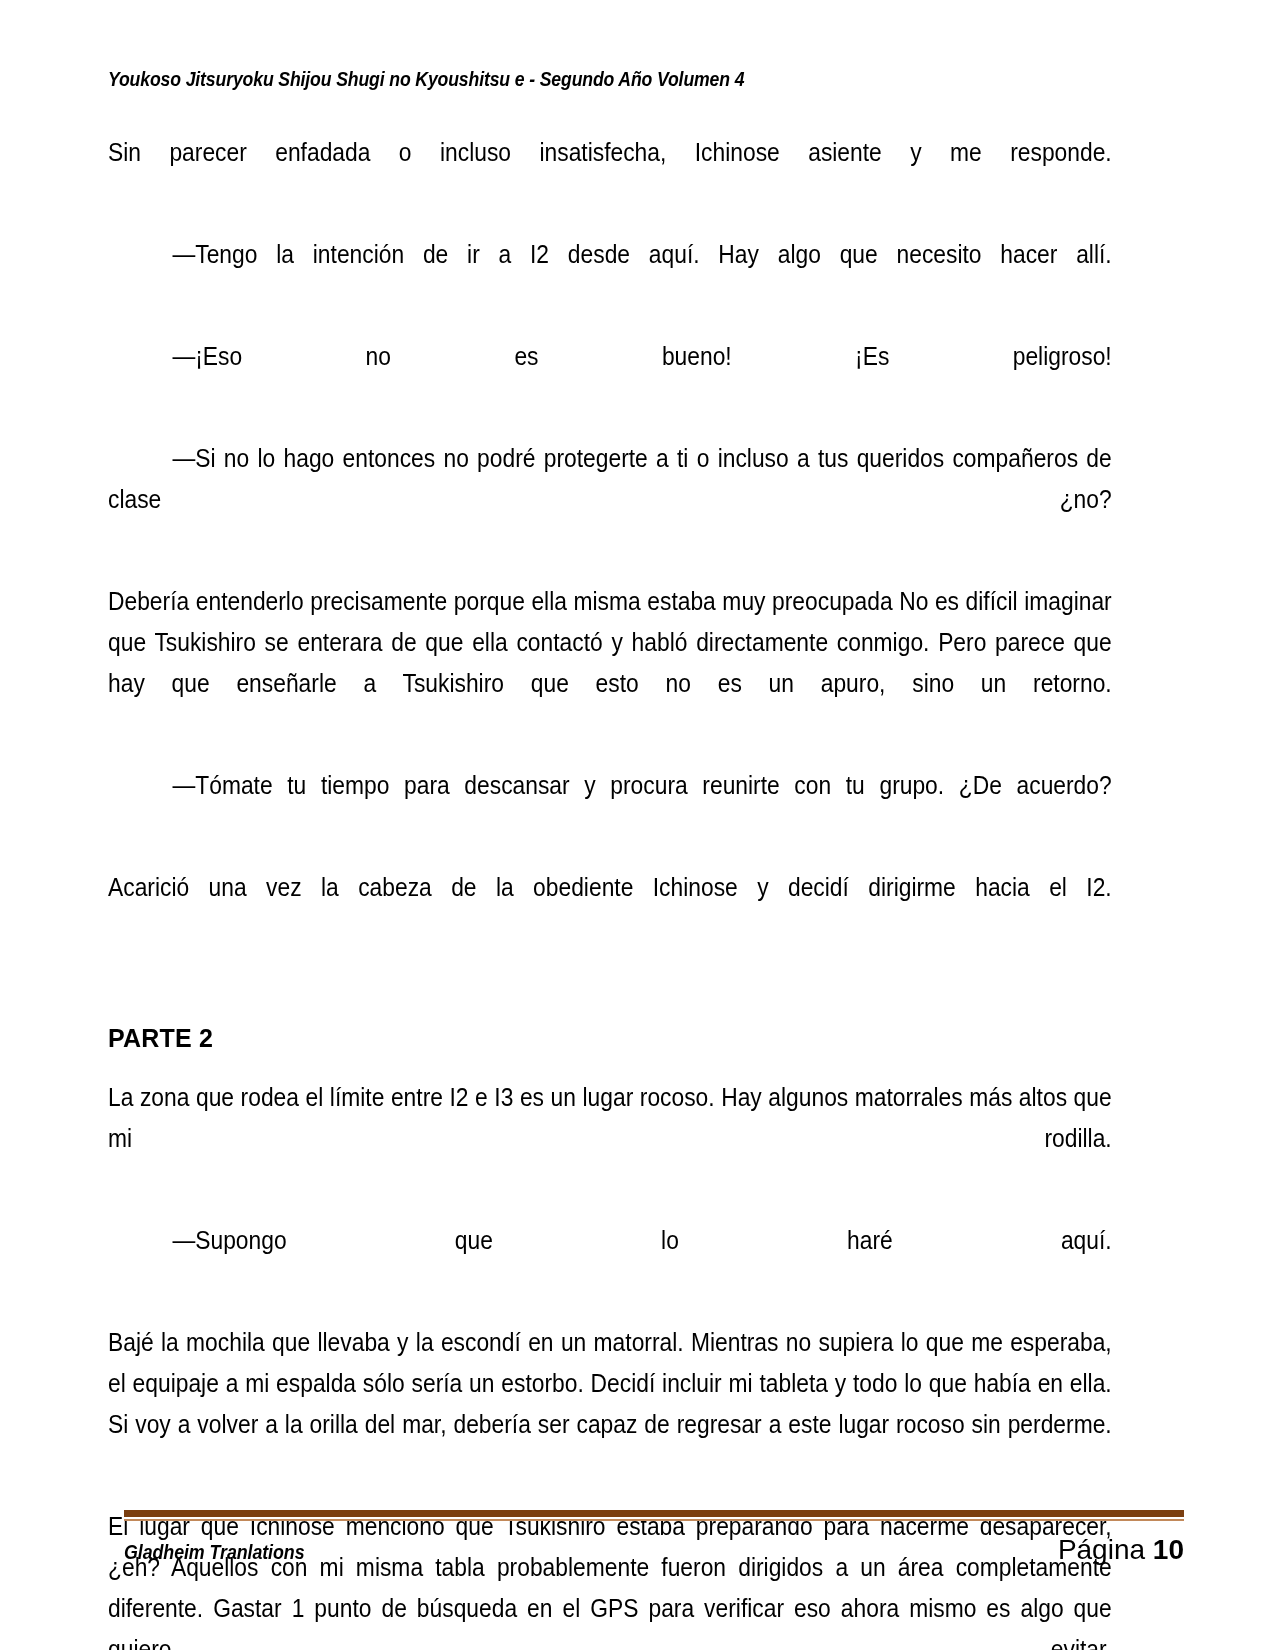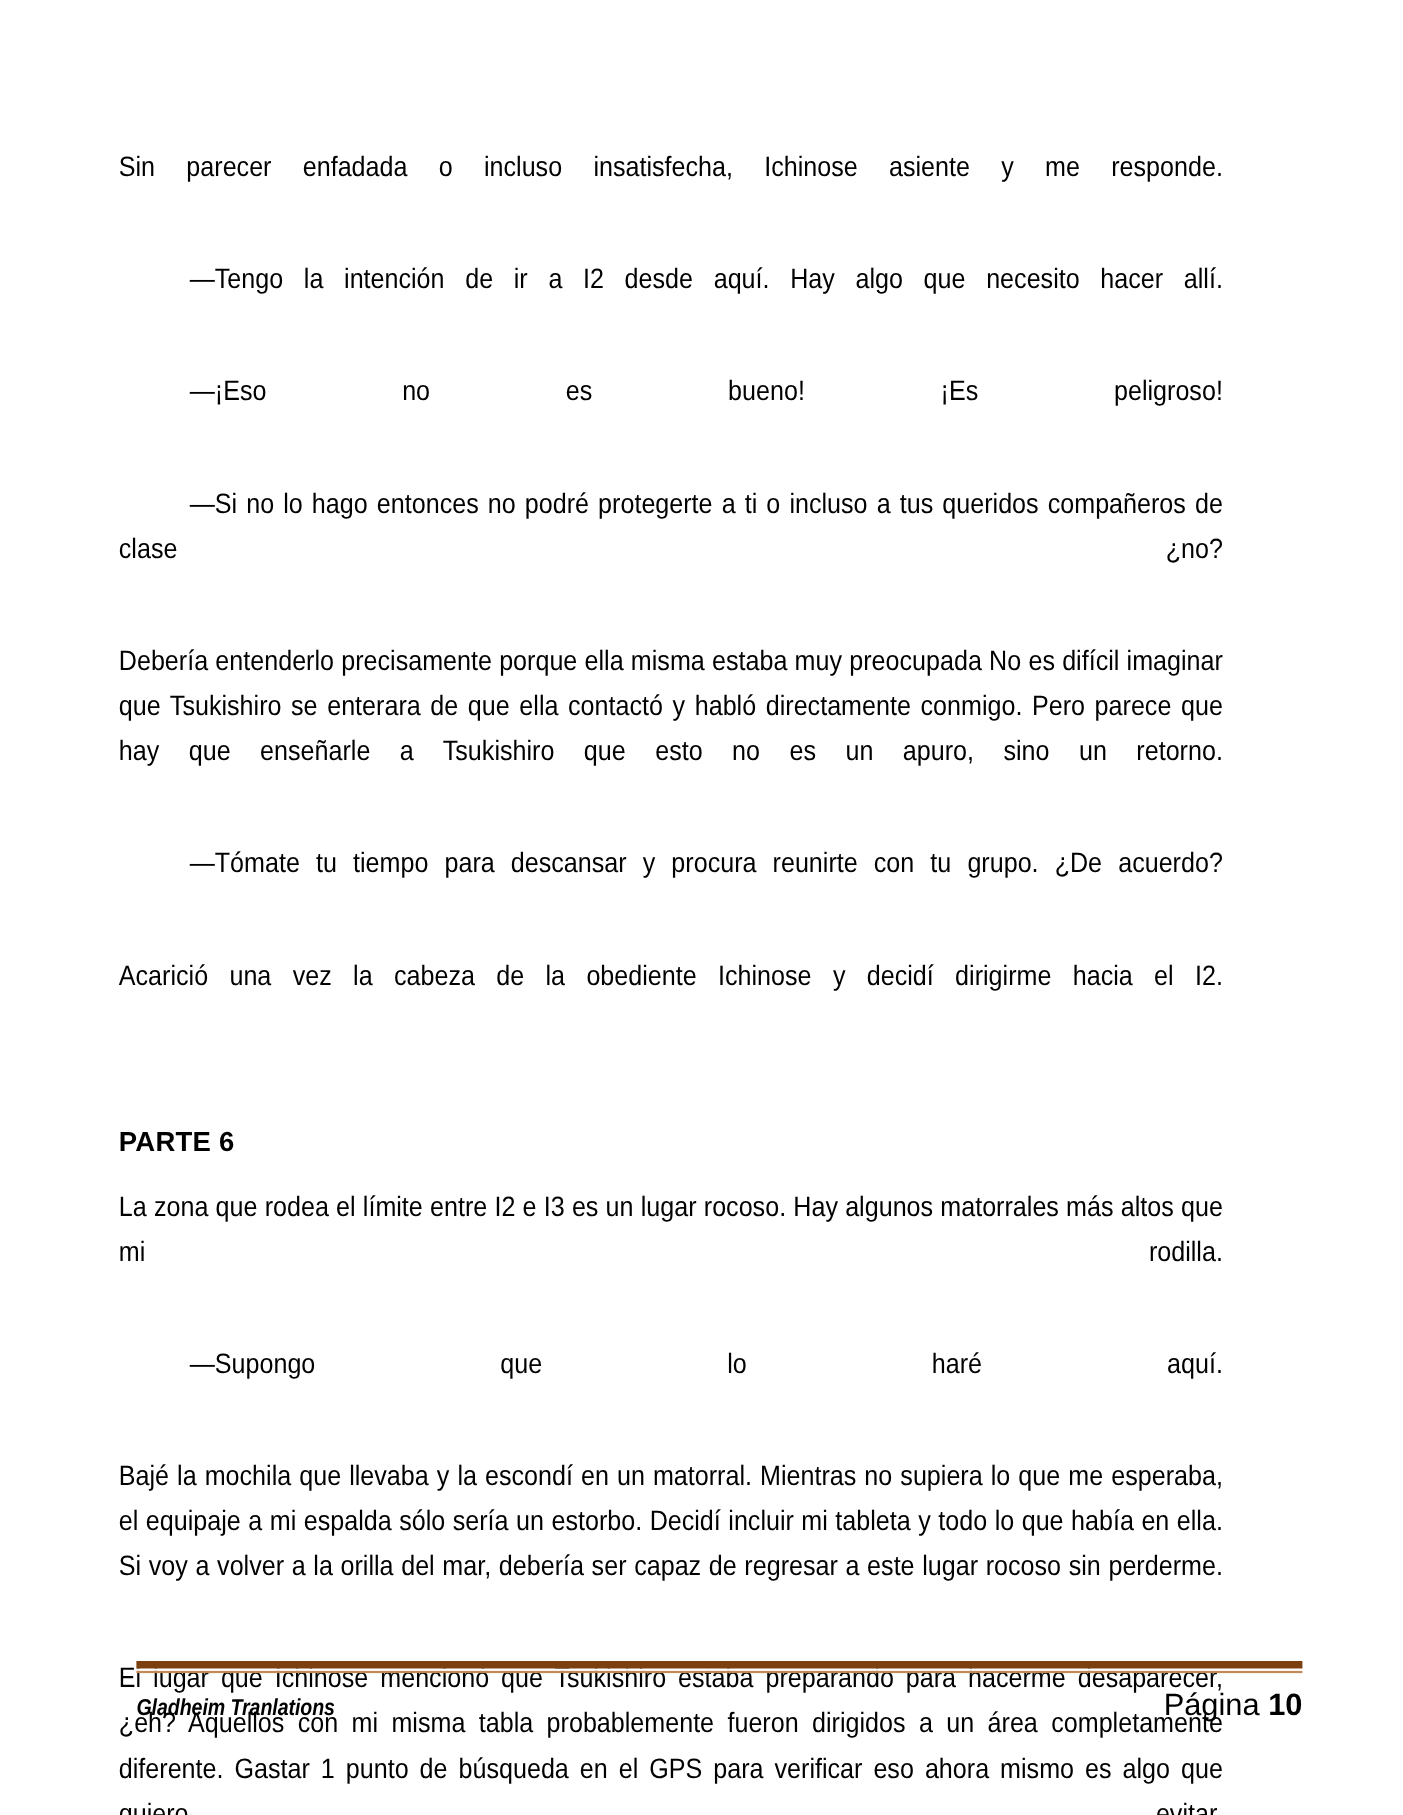--- a/index.html
+++ b/index.html
@@ -157,31 +157,34 @@
 
   .footer-pagenum .num {
     font-weight: bold;
   }
 </style>
 </head>
 <body>
 
 <div class="page">
 
+  <div class="doc-header">
+    <div class="doc-header-title">Youkoso Jitsuryoku Shijou Shugi no Kyoushitsu e - Segundo Año Volumen 4</div>
+  </div>
 
   <div class="content">
       <p class="para flush">Sin parecer enfadada o incluso insatisfecha, Ichinose asiente y me responde.</p>
       <p class="para dialogue">—Tengo la intención de ir a I2 desde aquí. Hay algo que necesito hacer allí.</p>
       <p class="para dialogue">—¡Eso no es bueno! ¡Es peligroso!</p>
       <p class="para dialogue">—Si no lo hago entonces no podré protegerte a ti o incluso a tus queridos compañeros de clase ¿no?</p>
       <p class="para flush">Debería entenderlo precisamente porque ella misma estaba muy preocupada No es difícil imaginar que Tsukishiro se enterara de que ella contactó y habló directamente conmigo. Pero parece que hay que enseñarle a Tsukishiro que esto no es un apuro, sino un retorno.</p>
       <p class="para dialogue">—Tómate tu tiempo para descansar y procura reunirte con tu grupo. ¿De acuerdo?</p>
       <p class="para flush">Acarició una vez la cabeza de la obediente Ichinose y decidí dirigirme hacia el I2.</p>
       <div class="spacer-before-heading"></div>
-      <h2 class="section-heading">PARTE 6</h2>
+      <h2 class="section-heading">PARTE 2</h2>
       <div class="spacer-after-heading"></div>
       <p class="para flush">La zona que rodea el límite entre I2 e I3 es un lugar rocoso. Hay algunos matorrales más altos que mi rodilla.</p>
       <p class="para dialogue">—Supongo que lo haré aquí.</p>
       <p class="para flush">Bajé la mochila que llevaba y la escondí en un matorral. Mientras no supiera lo que me esperaba, el equipaje a mi espalda sólo sería un estorbo. Decidí incluir mi tableta y todo lo que había en ella. Si voy a volver a la orilla del mar, debería ser capaz de regresar a este lugar rocoso sin perderme.</p>
       <p class="para flush">El lugar que Ichinose mencionó que Tsukishiro estaba preparando para hacerme desaparecer, ¿eh? Aquellos con mi misma tabla probablemente fueron dirigidos a un área completamente diferente. Gastar 1 punto de búsqueda en el GPS para verificar eso ahora mismo es algo que quiero evitar.</p>
     </div>
 
   <div class="doc-footer">
     <div class="footer-rule">
       <div class="footer-rule-thick"></div>

